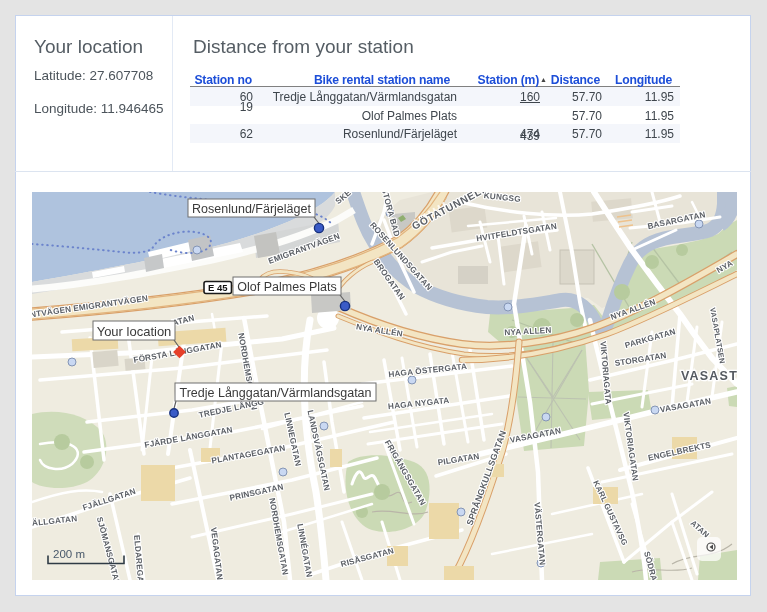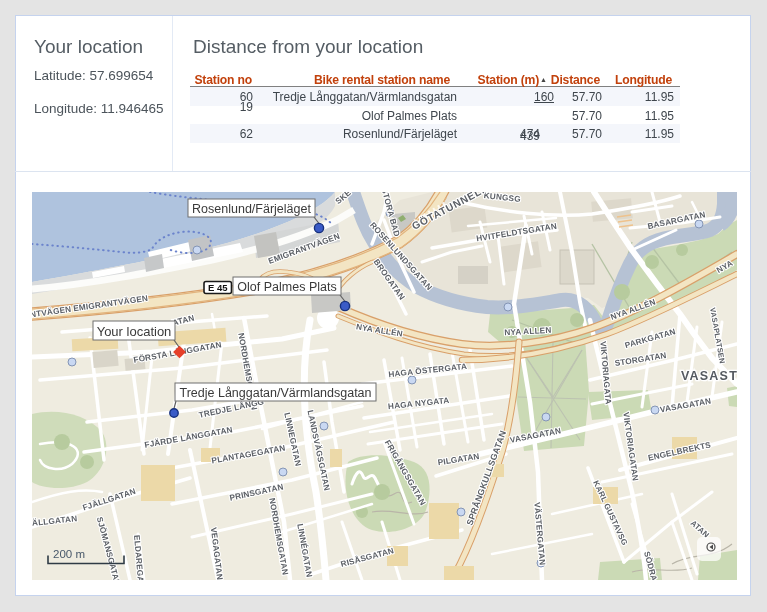--- a/index.html
+++ b/index.html
@@ -3,48 +3,48 @@
 <meta charset="utf-8">
 <style>
   html,body{margin:0;padding:0;}
   body{width:767px;height:612px;background:#e4e4e4;font-family:"Liberation Sans",sans-serif;position:relative;overflow:hidden;}
   .card{position:absolute;left:15px;top:15px;width:734px;height:579px;background:#fff;border:1px solid #c5d3ee;}
   .hdiv{position:absolute;left:15px;top:171px;width:736px;height:1px;background:#dce4f0;}
   .vdiv{position:absolute;left:172px;top:16px;width:1px;height:155px;background:#e3eaf5;}
   .t{position:absolute;white-space:nowrap;}
   .title{font-size:19px;color:#555d64;}
   .body14{font-size:13.5px;color:#4c545b;}
-  .th{font-size:12.2px;font-weight:bold;color:#c2410c;letter-spacing:-0.2px;}
+  .th{font-size:12.2px;font-weight:bold;color:#1d4ed8;letter-spacing:-0.2px;}
   .td{font-size:12px;color:#3f464d;}
   .stripe{position:absolute;left:190px;width:490px;height:18.5px;background:#f4f6fb;}
 </style>
 </head>
 <body>
 <div class="card"></div>
 <div class="hdiv"></div>
 <div class="vdiv"></div>
 <div class="t title" style="left:34px;top:36px;">Your location</div>
-<div class="t body14" style="left:34px;top:68px;">Latitude: 57.699654</div>
+<div class="t body14" style="left:34px;top:68px;">Latitude: 27.607708</div>
 <div class="t body14" style="left:34px;top:101px;">Longitude: 11.946465</div>
-<div class="t title" style="left:193px;top:36px;">Distance from your location</div>
+<div class="t title" style="left:193px;top:36px;">Distance from your station</div>
 
 <div class="stripe" style="top:87px;"></div>
 <div class="stripe" style="top:124px;"></div>
 <div style="position:absolute;left:190px;top:86px;width:490px;height:1px;background:#808080;"></div>
 
 <div class="t th" style="right:515px;top:72.5px;">Station no</div>
 <div class="t th" style="right:317px;top:72.5px;text-align:right;">Bike rental station name</div>
 <div class="t th" style="right:228px;top:72.5px;">Station (m)</div>
 <div class="t" style="left:540px;top:76px;font-size:7px;color:#444;">▲</div>
 <div class="t th" style="right:167px;top:72.5px;">Distance</div>
 <div class="t th" style="right:95px;top:72.5px;padding-left:12px;">Longitude</div>
 
 <div class="t td" style="right:514px;top:90px;">60</div>
 <div class="t td" style="right:310px;top:90px;">Tredje Långgatan/Värmlandsgatan</div>
-<div class="t td" style="right:213px;top:90px;text-decoration:underline;">160</div>
+<div class="t td" style="right:227px;top:90px;text-decoration:underline;">160</div>
 <div class="t td" style="right:165px;top:90px;">57.70</div>
 <div class="t td" style="right:93px;top:90px;">11.95</div>
 <div class="t td" style="right:514px;top:100px;">19</div>
 <div class="t td" style="right:310px;top:108.5px;">Olof Palmes Plats</div>
 <div class="t td" style="right:227px;top:108.5px;margin-top:20px;">439</div>
 <div class="t td" style="right:165px;top:108.5px;">57.70</div>
 <div class="t td" style="right:93px;top:108.5px;">11.95</div>
 <div class="t td" style="right:514px;top:127px;">62</div>
 <div class="t td" style="right:310px;top:127px;">Rosenlund/Färjeläget</div>
 <div class="t td" style="right:227px;top:127px;">474</div>

